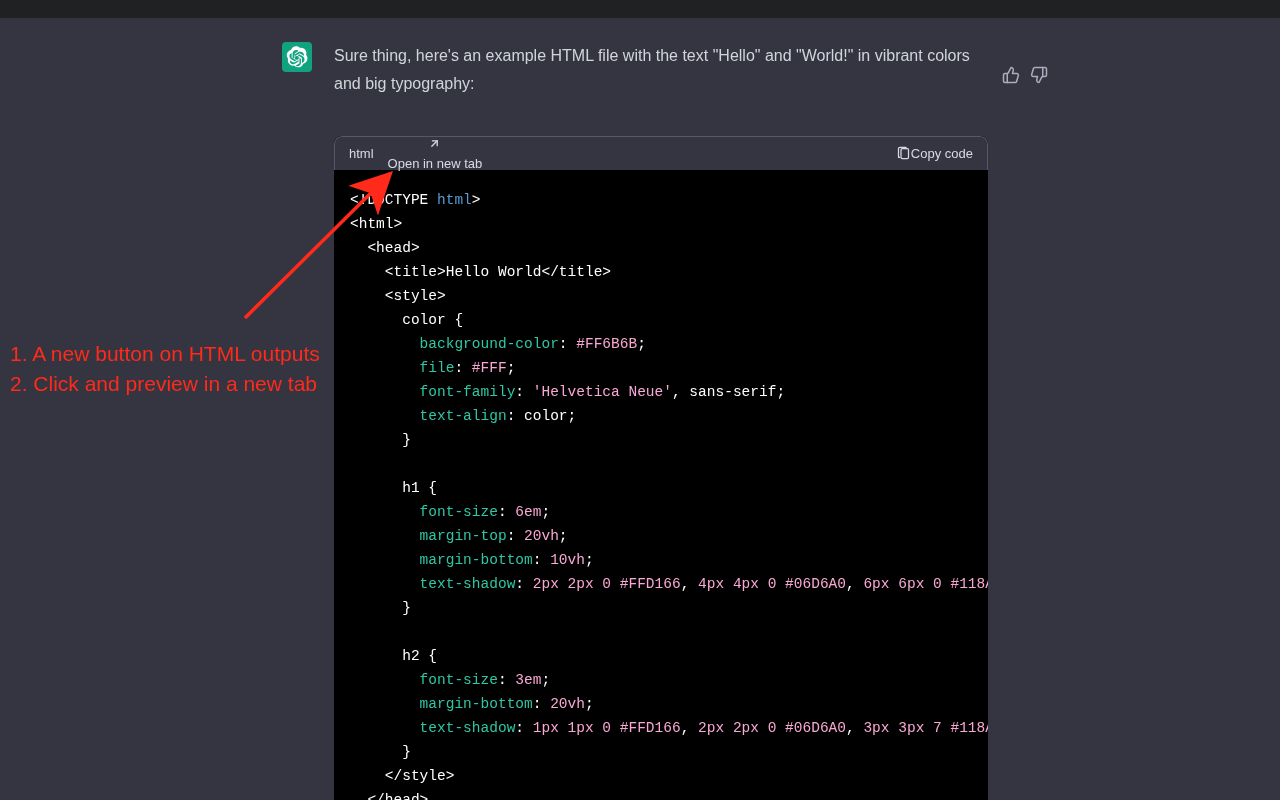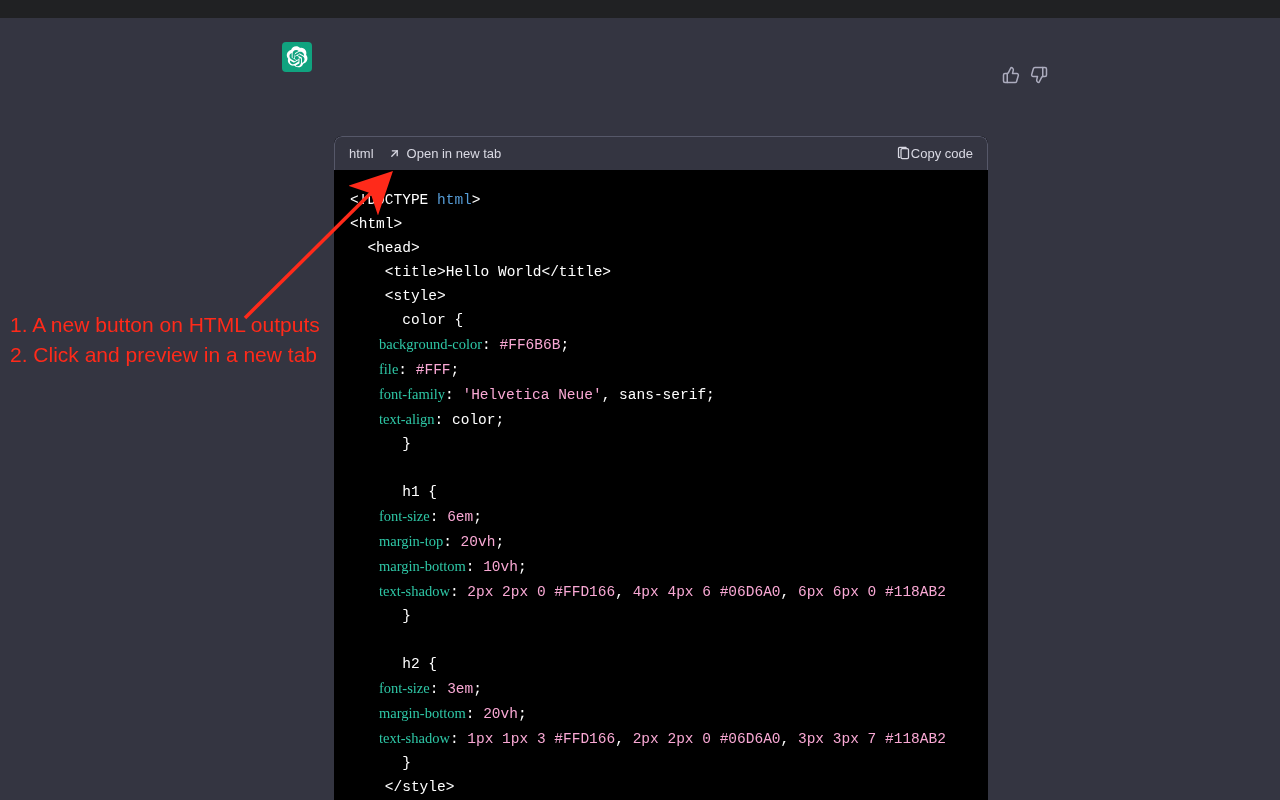--- a/index.html
+++ b/index.html
@@ -61,73 +61,74 @@
     border-top-left-radius: 8px;
     border-top-right-radius: 8px;
     display: flex;
     align-items: center;
     padding: 0 14px;
     font-size: 13px;
     color: #d9d9e3;
     gap: 14px;
   }
   .codehdr .lang { color: #d9d9e3; }
-  .open-tab { display: flex; align-items: center; gap: 6px; cursor: pointer; color:#d9d9e3;}
+  .open-tab { display: flex; align-items: center; gap: 6px; cursor: pointer; color:#d9d9e3;flex-direction:column;}
   .open-tab svg { width: 13px; height: 13px; }
   .spacer { flex: 1; }
   .copy { display: flex; align-items: center; gap: 0; cursor: pointer; color:#d9d9e3; }
   .copy svg { width: 15px; height: 15px; }
   .codebody {
     background: #000;
     padding: 18px 16px;
     font-family: "SFMono-Regular", Consolas, "Liberation Mono", Menlo, monospace;
     font-size: 14.5px;
     line-height: 24px;
     color: #fff;
     white-space: pre;
     overflow: hidden;
     height: 648px;
   }
   .codebody span { white-space: pre; }
   
   .c-w   { color: #ffffff; }
   .c-dt  { color: #ffffff; } 
   .c-kw  { color: #569cd6; }
-  .c-prop{ color: #2ec7a6; font-family: Liberation Serif, serif; }
+  .c-prop{ color: #2ec7a6; }
   .c-hex { color: #f9a8d4; }
 
   
   .arrow-svg {
     position: absolute;
     left: 0; top: 0;
     pointer-events: none;
   }
   .ann-text {
     position: absolute;
     left: 10px;
-    top: 292px;
+    top: 321px;
     color: #ff2a1a;
     font-size: 21px;
     line-height: 30px;
     font-family: -apple-system, BlinkMacSystemFont, "Segoe UI", Helvetica, Arial, sans-serif;
     white-space: pre;
   }
 </style>
 </head>
 <body>
 
 <div class="topbar"></div>
 
 <div class="content">
   <div class="message-row">
     <div class="avatar">
       <svg viewBox="0 0 41 41" fill="none">
         <path d="M37.5 16.5c.9-2.7.6-5.6-.8-8.1-2.1-3.7-6.4-5.6-10.5-4.7C24.3 1.6 21.6.4 18.8.5c-4.3 0-8.1 2.8-9.4 6.8-2.8.6-5.2 2.3-6.6 4.8-2.2 3.7-1.7 8.4 1.2 11.6-.9 2.7-.6 5.6.8 8.1 2.1 3.7 6.4 5.6 10.5 4.7 1.9 2.1 4.6 3.3 7.4 3.2 4.3 0 8.1-2.8 9.4-6.8 2.8-.6 5.2-2.3 6.6-4.8 2.1-3.7 1.6-8.4-1.2-11.6zM22.7 37.9c-1.7 0-3.4-.6-4.7-1.7l6.6-3.8c.3-.2.5-.5.5-.9V22l2.8 1.6v7.7c0 3.6-3 6.6-6.6 6.6h-.6zm-14.3-6.1c-.9-1.5-1.2-3.3-.9-5l6.6 3.8c.3.2.7.2 1.1 0l8.1-4.7v3.2l-6.7 3.9c-3.2 1.8-7.2.7-9-2.4l.8 1.2zm-1.7-15.4c.9-1.5 2.2-2.6 3.9-3.2v7.9c0 .4.2.7.5.9l8.1 4.7-2.8 1.6-6.7-3.8c-3.1-1.8-4.2-5.9-2.4-9l-.6.9zm23.1 5.4l-8.1-4.7 2.8-1.6 6.7 3.8c3.2 1.8 4.3 5.9 2.4 9-.9 1.5-2.2 2.6-3.9 3.2v-7.9c.1-.3-.1-.7-.5-.9l.6.1zm2.8-4.2l-6.6-3.8c-.3-.2-.7-.2-1.1 0l-8.1 4.7v-3.2l6.7-3.9c3.2-1.8 7.2-.7 9.1 2.4.9 1.5 1.2 3.3.9 5l-.9-1.2zm-17.5 5.8l-2.8-1.6v-7.7c0-3.7 3-6.6 6.7-6.6 1.7 0 3.4.6 4.7 1.7l-6.6 3.8c-.3.2-.5.5-.5.9l-1.5 9.5zm1.5-3.3l3.6-2.1 3.6 2.1v4.1l-3.6 2.1-3.6-2.1v-4.1z" fill="#fff"></path>
       </svg>
     </div>
+    <div class="msg-body">Sure thing, here's an example HTML file with the text "Hello" and "World!" in vibrant colors and big typography:</div>
   </div>
 
   <div class="feedback">
     <svg class="icn" viewBox="0 0 24 24" fill="none" stroke="currentColor" stroke-width="2" stroke-linecap="round" stroke-linejoin="round">
         <path d="M7 10v12"></path>
         <path d="M15 5.88 14 10h5.83a2 2 0 0 1 1.92 2.56l-2.33 8A2 2 0 0 1 17.5 22H4a2 2 0 0 1-2-2v-8a2 2 0 0 1 2-2h2.76a2 2 0 0 0 1.79-1.11L12 2h0a3.13 3.13 0 0 1 3 3.88Z"></path>
       </svg>
     <svg class="icn" viewBox="0 0 24 24" fill="none" stroke="currentColor" stroke-width="2" stroke-linecap="round" stroke-linejoin="round">
         <path d="M17 14V2"></path>
         <path d="M9 18.12 10 14H4.17a2 2 0 0 1-1.92-2.56l2.33-8A2 2 0 0 1 6.5 2H20a2 2 0 0 1 2 2v8a2 2 0 0 1-2 2h-2.76a2 2 0 0 0-1.79 1.11L12 22h0a3.13 3.13 0 0 1-3-3.88Z"></path>
@@ -162,27 +163,27 @@
 <span class="c-prop">        background-color</span><span class="c-w">: </span><span class="c-hex">#FF6B6B</span><span class="c-w">;</span>
 <span class="c-prop">        file</span><span class="c-w">: </span><span class="c-hex">#FFF</span><span class="c-w">;</span>
 <span class="c-prop">        font-family</span><span class="c-w">: </span><span class="c-hex">'Helvetica Neue'</span><span class="c-w">, sans-serif;</span>
 <span class="c-prop">        text-align</span><span class="c-w">: </span><span class="c-w">color;</span>
 <span class="c-w">      }</span>
 <span></span>
 <span class="c-w">      h1 {</span>
 <span class="c-prop">        font-size</span><span class="c-w">: </span><span class="c-hex">6em</span><span class="c-w">;</span>
 <span class="c-prop">        margin-top</span><span class="c-w">: </span><span class="c-hex">20vh</span><span class="c-w">;</span>
 <span class="c-prop">        margin-bottom</span><span class="c-w">: </span><span class="c-hex">10vh</span><span class="c-w">;</span>
-<span class="c-prop">        text-shadow</span><span class="c-w">: </span><span class="c-hex">2px 2px 0 </span><span class="c-hex">#FFD166</span><span class="c-w">, </span><span class="c-hex">4px 4px 6 </span><span class="c-hex">#06D6A0</span><span class="c-w">, </span><span class="c-hex">6px 6px 0 </span><span class="c-hex">#118AB2</span>
+<span class="c-prop">        text-shadow</span><span class="c-w">: </span><span class="c-hex">2px 2px 0 </span><span class="c-hex">#FFD166</span><span class="c-w">, </span><span class="c-hex">4px 4px 0 </span><span class="c-hex">#06D6A0</span><span class="c-w">, </span><span class="c-hex">6px 6px 0 </span><span class="c-hex">#118AB2</span>
 <span class="c-w">      }</span>
 <span></span>
 <span class="c-w">      h2 {</span>
 <span class="c-prop">        font-size</span><span class="c-w">: </span><span class="c-hex">3em</span><span class="c-w">;</span>
 <span class="c-prop">        margin-bottom</span><span class="c-w">: </span><span class="c-hex">20vh</span><span class="c-w">;</span>
-<span class="c-prop">        text-shadow</span><span class="c-w">: </span><span class="c-hex">1px 1px 3 </span><span class="c-hex">#FFD166</span><span class="c-w">, </span><span class="c-hex">2px 2px 0 </span><span class="c-hex">#06D6A0</span><span class="c-w">, </span><span class="c-hex">3px 3px 7 </span><span class="c-hex">#118AB2</span>
+<span class="c-prop">        text-shadow</span><span class="c-w">: </span><span class="c-hex">1px 1px 0 </span><span class="c-hex">#FFD166</span><span class="c-w">, </span><span class="c-hex">2px 2px 0 </span><span class="c-hex">#06D6A0</span><span class="c-w">, </span><span class="c-hex">3px 3px 7 </span><span class="c-hex">#118AB2</span>
 <span class="c-w">      }</span>
 <span class="c-w">    &lt;/style&gt;</span>
 <span class="c-w">  &lt;/head&gt;</span>
 </div>
   </div>
 
   <svg class="arrow-svg" width="1280" height="800">
     <defs>
       <marker id="ah" markerWidth="12" markerHeight="12" refX="10" refY="6" orient="auto">
         <path d="M0,0 L12,6 L0,12 L3,6 Z" fill="#ff2a1a"></path>

